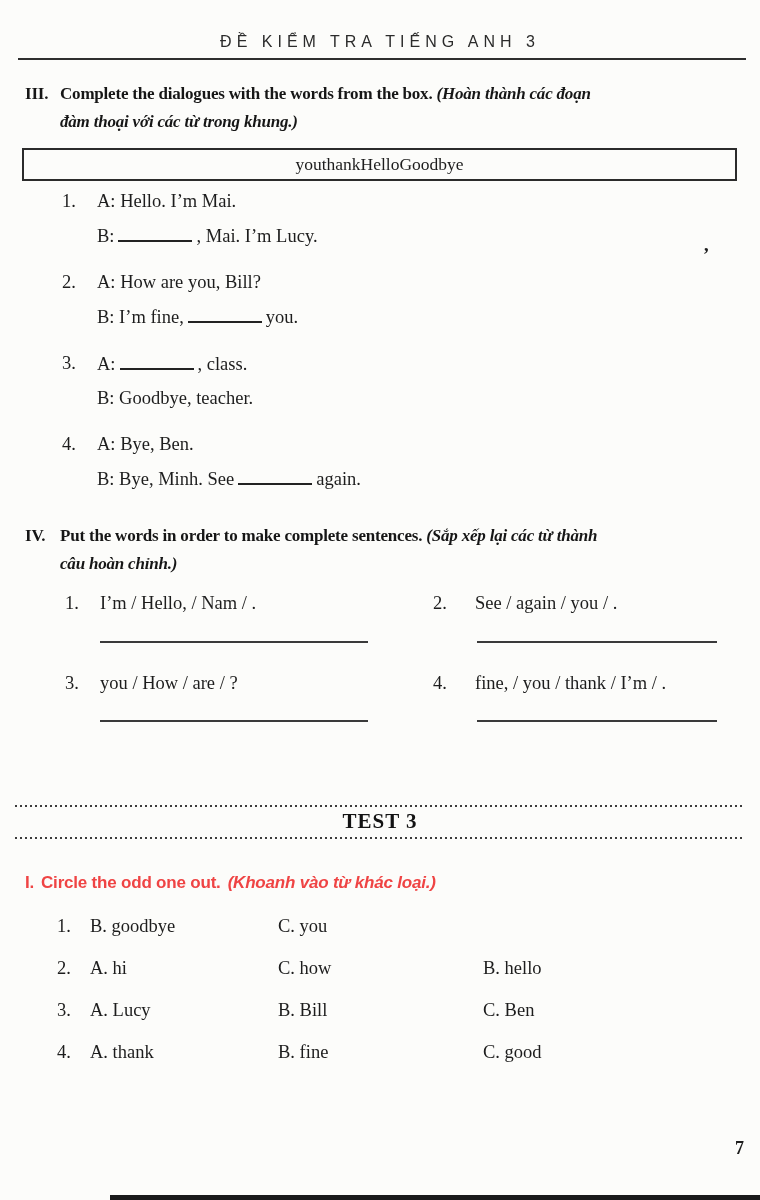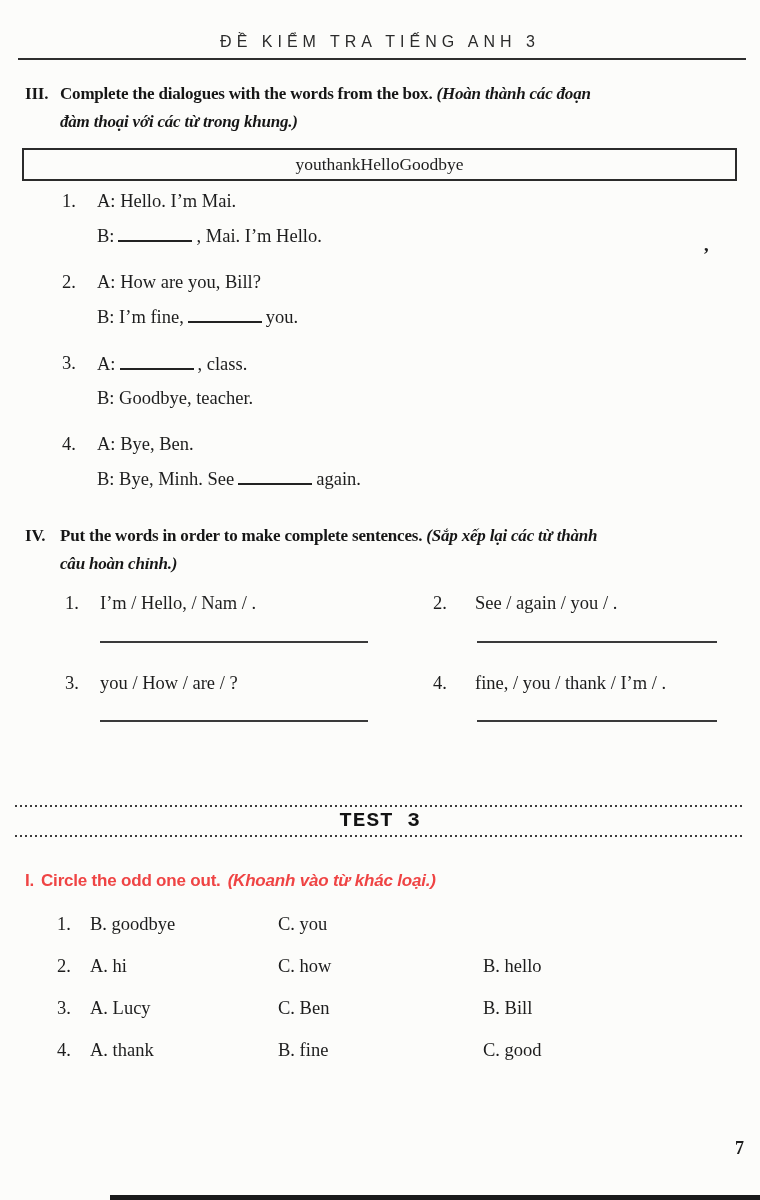--- a/index.html
+++ b/index.html
@@ -75,21 +75,21 @@
   .sc-row.second{margin-top:30px;}
   
   .divider{margin:83px 15px 0 15px;}
   .dotline{
     height:2px;
     background:repeating-linear-gradient(90deg,#3c3c3c 0 2px,transparent 2px 5px);
   }
   .divider-label{
     text-align:center;
     padding:2px 0 3px;
-    font-family:Liberation Mono, monospace;
+    font-family:Liberation Serif, serif;
     font-weight:700;
     font-size:21px;
     letter-spacing:1px;
     color:#131313;
   }
   
   .odd-head{
     margin:32px 14px 0 25px;
     font-family:"Liberation Sans", sans-serif;
     font-weight:700;font-size:17px;line-height:24px;letter-spacing:-0.2px;
@@ -140,21 +140,21 @@
   </div>
 
   <div class="dlg-list">
 
     <div class="dlg-item">
       <div class="dlg-line">
         <span class="dlg-num">1.</span>
         <span>A: Hello. I’m Mai.</span>
       </div>
       <div class="dlg-line">
-        <span><span>B:</span><span class="blank"></span><span>, Mai. I’m Hello.</span></span>
+        <span><span>B:</span><span class="blank"></span><span>, Mai. I’m Lucy.</span></span>
       </div>
     </div>
 
     <div class="dlg-item">
       <div class="dlg-line">
         <span class="dlg-num">2.</span>
         <span>A: How are you, Bill?</span>
       </div>
       <div class="dlg-line">
         <span><span>B: I’m fine,</span><span class="blank"></span><span>you.</span></span>
@@ -242,22 +242,22 @@
     </div>
     <div class="odd-row">
       <span>2.</span>
       <span>A. hi</span>
       <span>C. how</span>
       <span>B. hello</span>
     </div>
     <div class="odd-row">
       <span>3.</span>
       <span>A. Lucy</span>
+      <span>B. Bill</span>
       <span>C. Ben</span>
-      <span>B. Bill</span>
     </div>
     <div class="odd-row">
       <span>4.</span>
       <span>A. thank</span>
       <span>B. fine</span>
       <span>C. good</span>
     </div>
   </div>
 
   <div class="page-number">7</div>

